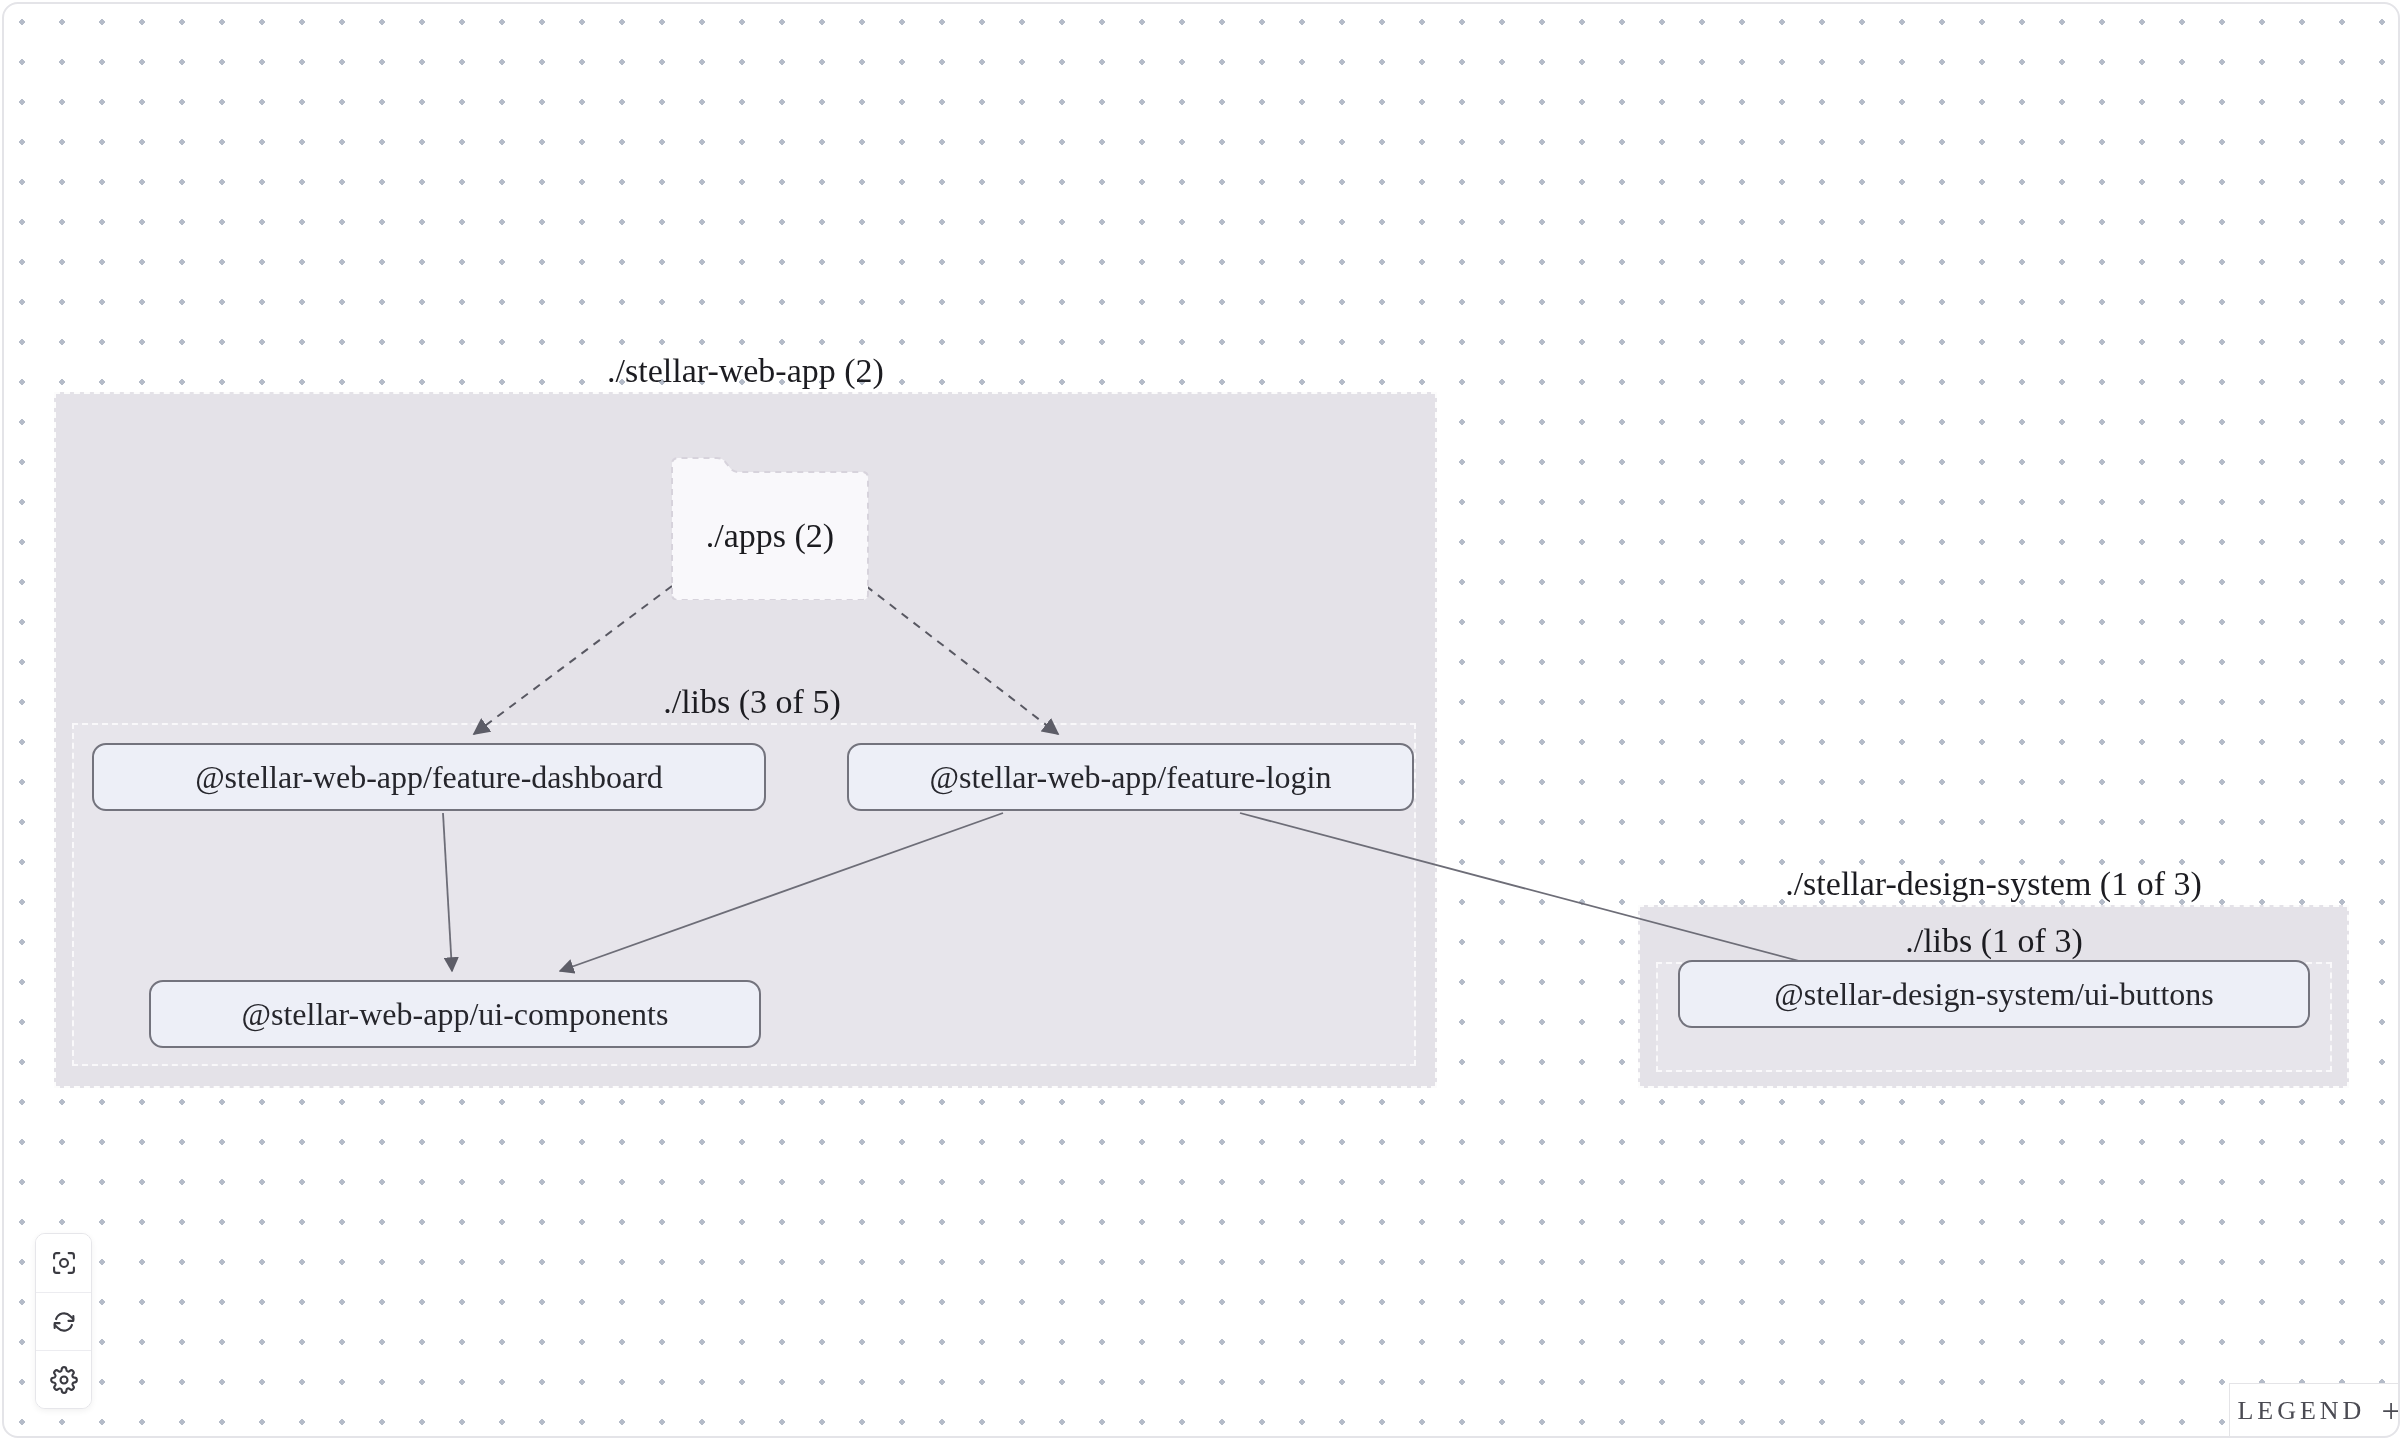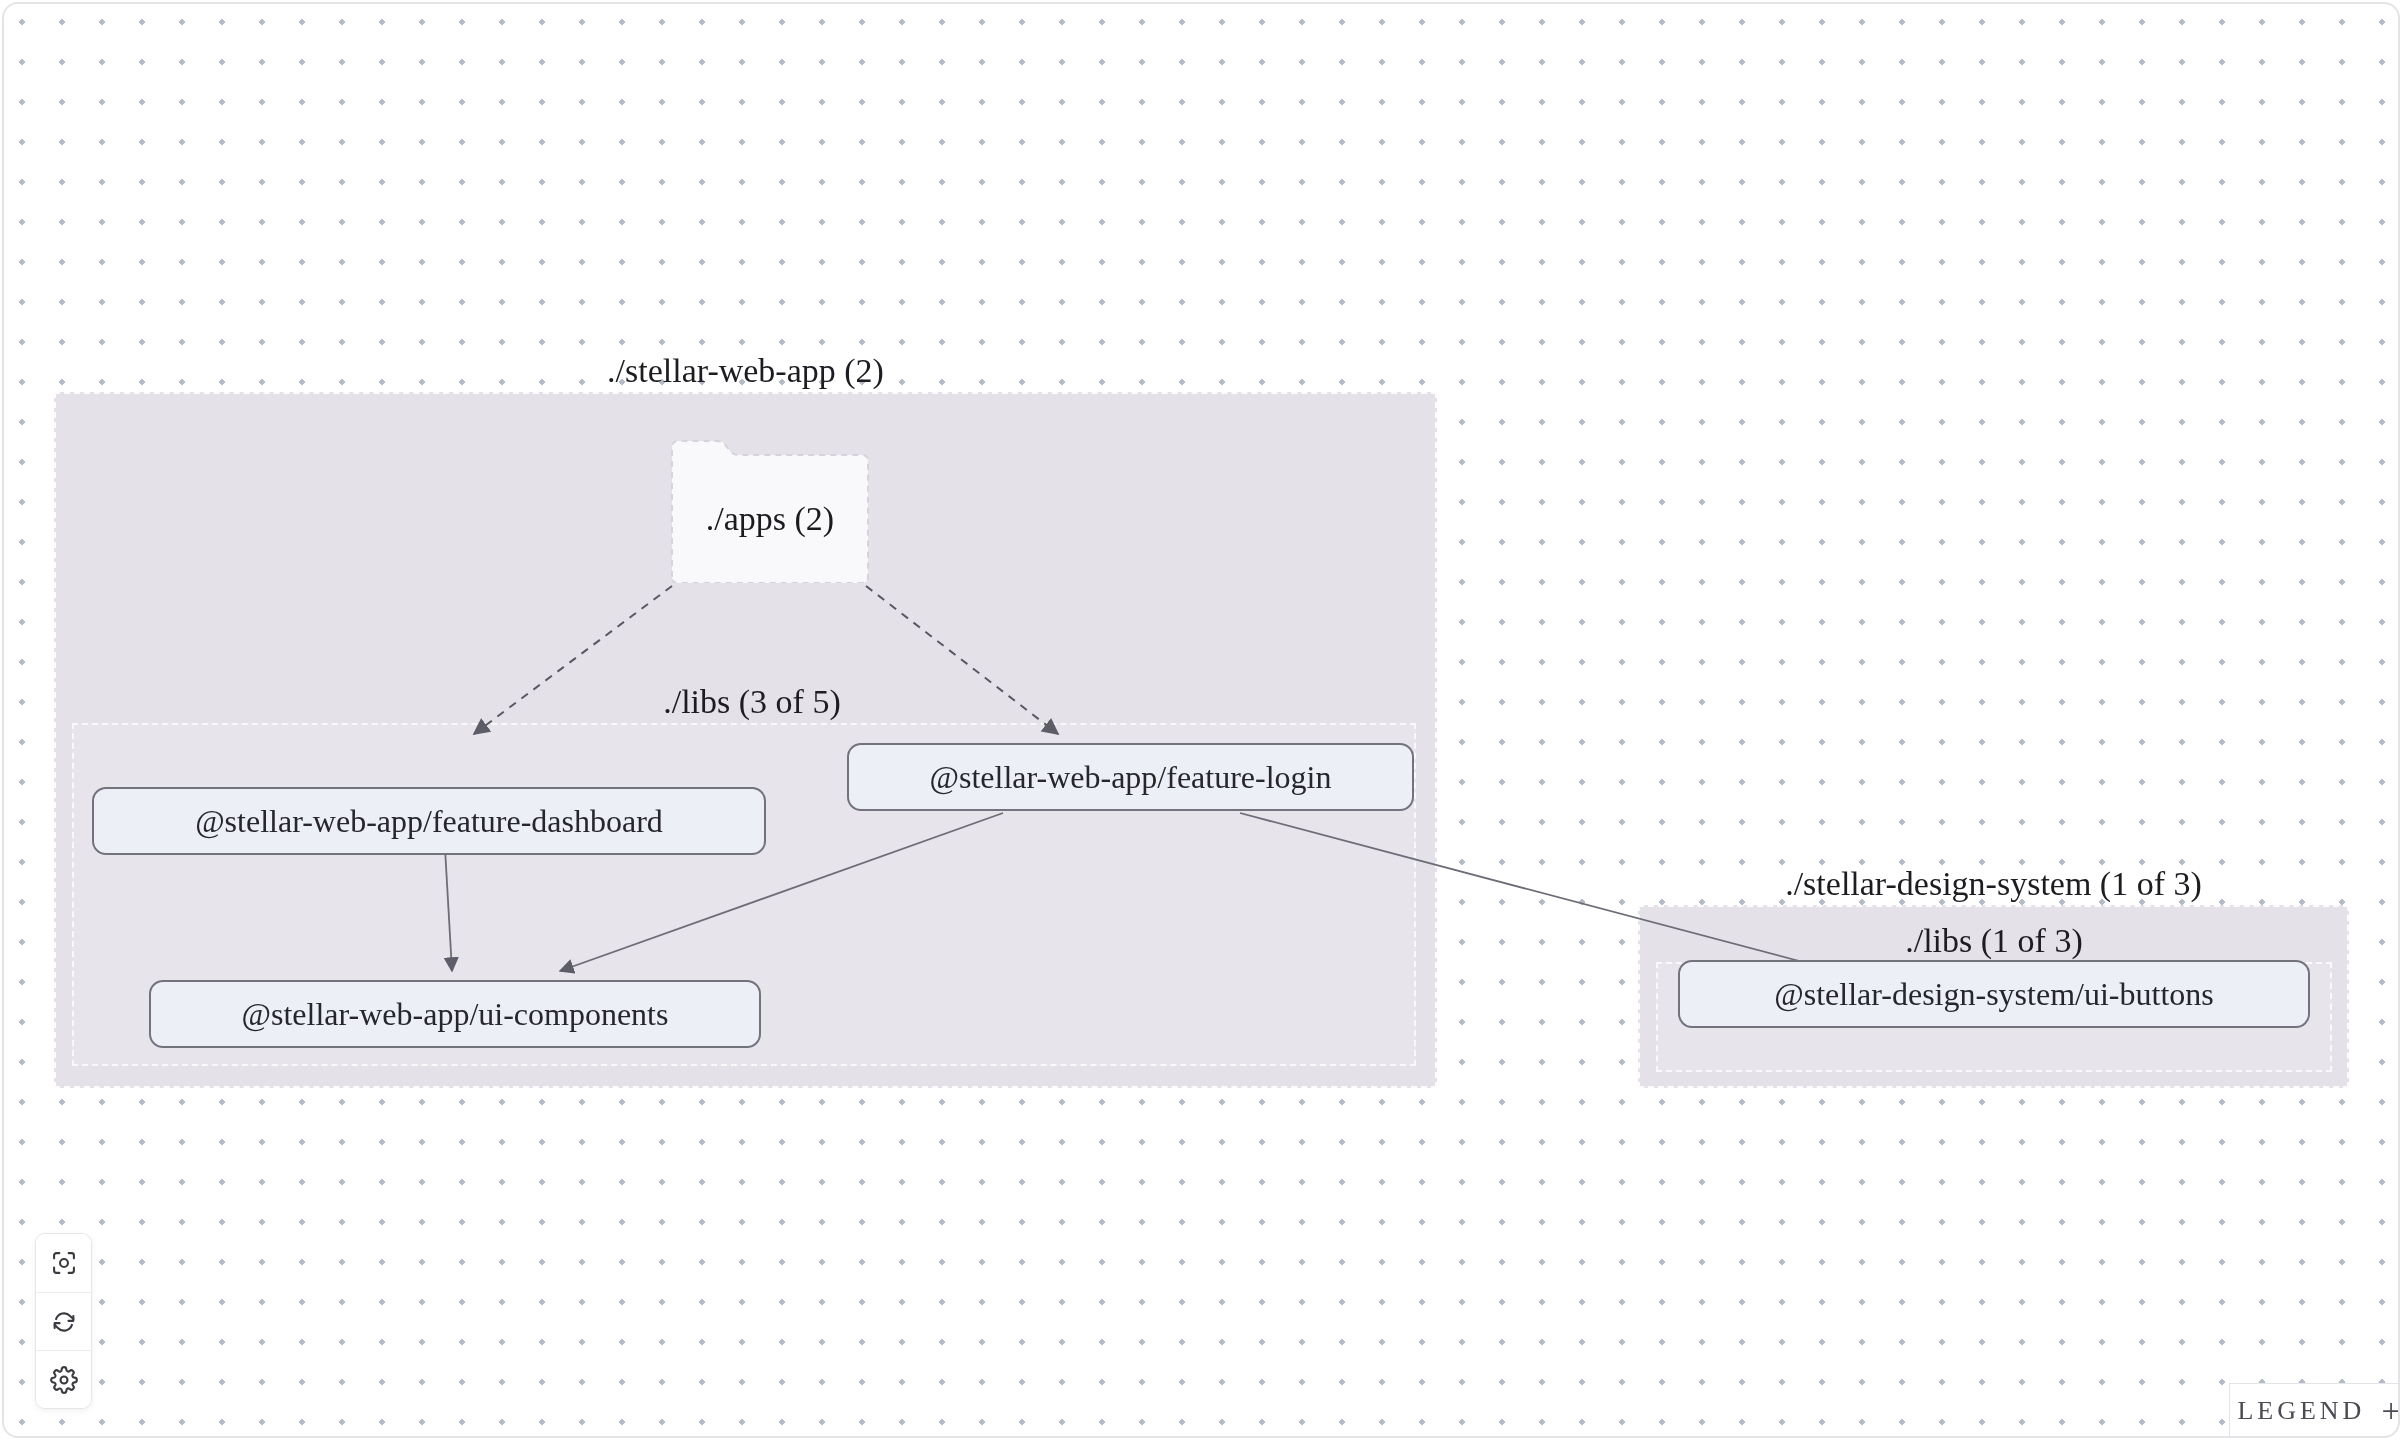--- a/index.html
+++ b/index.html
@@ -150,27 +150,27 @@
       </marker>
     </defs>
   <line x1="672" y1="586" x2="474" y2="734" class="dashed" marker-end="url(#arrowhead)"></line>
       <line x1="866" y1="586" x2="1058" y2="734" class="dashed" marker-end="url(#arrowhead)"></line>
       <line x1="443" y1="813" x2="452" y2="971" class="solid" marker-end="url(#arrowhead)"></line>
       <line x1="1003" y1="813" x2="560" y2="971" class="solid" marker-end="url(#arrowhead)"></line>
       <line x1="1240" y1="813" x2="1852" y2="975" class="solid" marker-end="url(#arrowhead)"></line>
     </svg>
 
   <div id="nodes-layer">
-      <div class="folder" style="left: 669px; top: 437px; width: 202px; height: 146px;">
+      <div class="folder" style="left: 669px; top: 454px; width: 202px; height: 146px;">
         <svg viewBox="0 0 202 146" width="202" height="146">
           <path d="M3 140 L3 10 Q3 4 9 4 L48 4 Q54 4 57 9 L62 15 Q65 18 70 18 L193 18 Q199 18 199 24 L199 140 Q199 146 193 146 L9 146 Q3 146 3 140 Z" fill="#f9f8fb" stroke="#d7d3dc" stroke-width="2" stroke-dasharray="6 5"></path>
         </svg>
         <div class="folder-label">./apps (2)</div>
       </div>
-      <div class="node" style="left: 92px; top: 743px; width: 674px; height: 68px; margin-top: 44px;">@stellar-web-app/feature-dashboard</div>
+      <div class="node" style="left: 92px; top: 743px; width: 674px; height: 68px;">@stellar-web-app/feature-dashboard</div>
       <div class="node" style="left: 827px; top: 743px; width: 567px; height: 68px; margin-left: 20px;">@stellar-web-app/feature-login</div>
       <div class="node" style="left: 149px; top: 980px; width: 612px; height: 68px;">@stellar-web-app/ui-components</div>
       <div class="node" style="left: 1678px; top: 960px; width: 632px; height: 68px;">@stellar-design-system/ui-buttons</div>
     </div>
 
   <div class="controls">
     <button class="control-btn">
       <svg viewBox="0 0 24 24">
         <path d="M8 3.5H5.5a2 2 0 0 0-2 2V8"></path>
         <path d="M16 3.5h2.5a2 2 0 0 1 2 2V8"></path>

